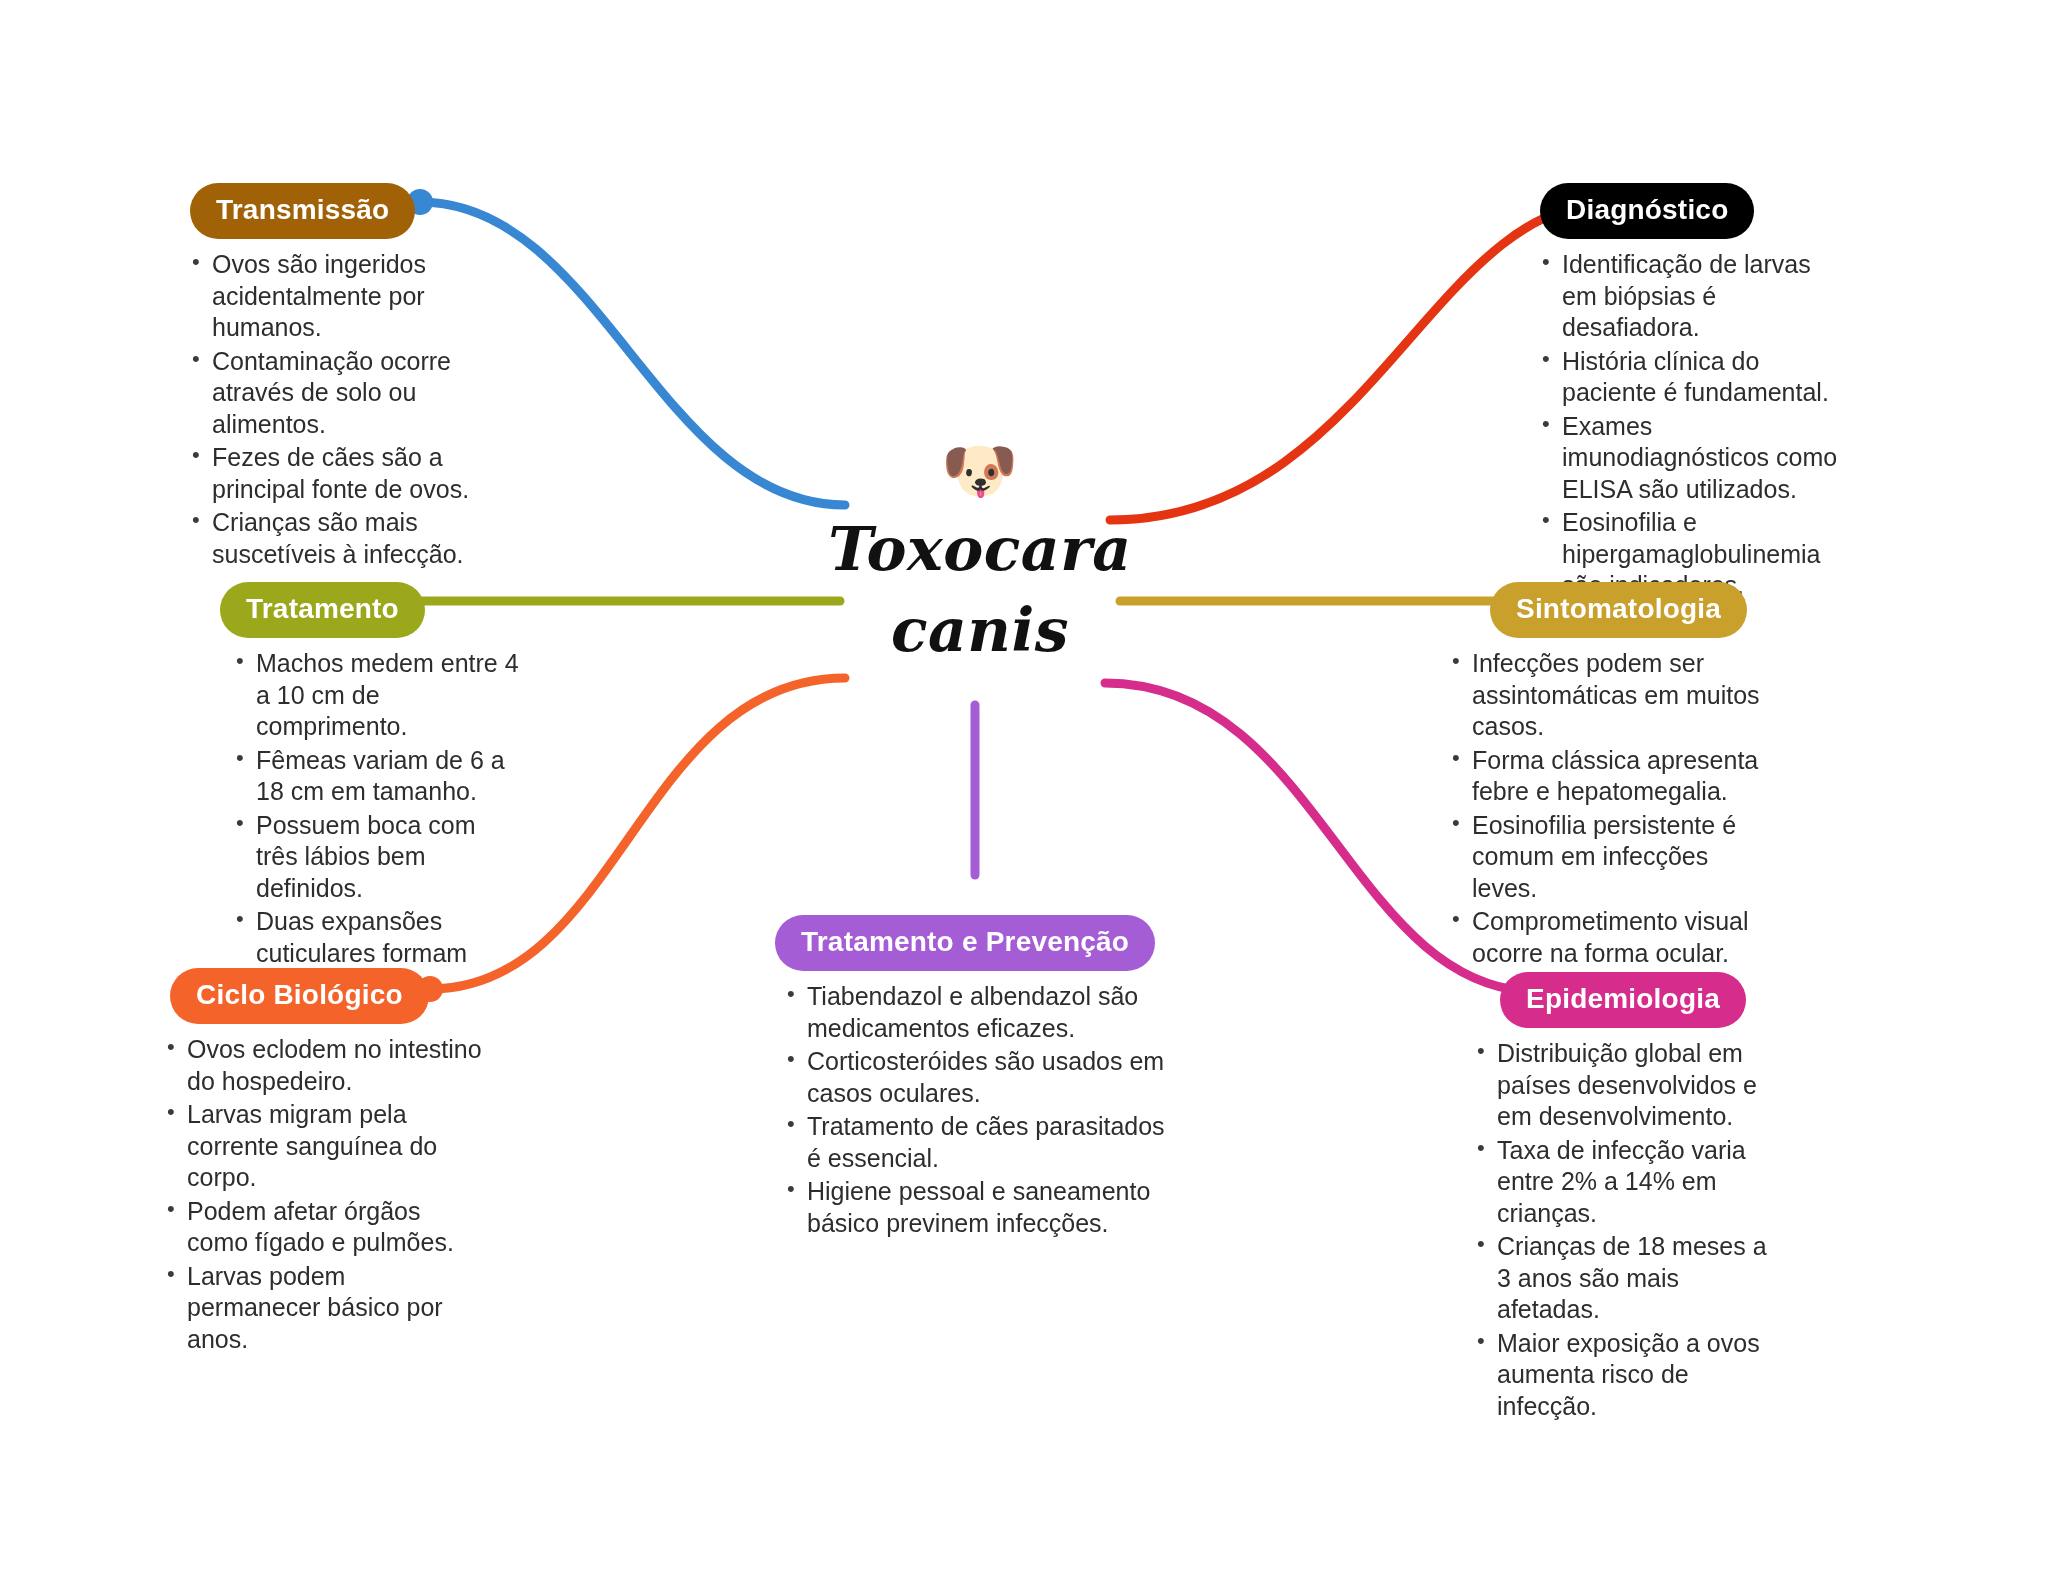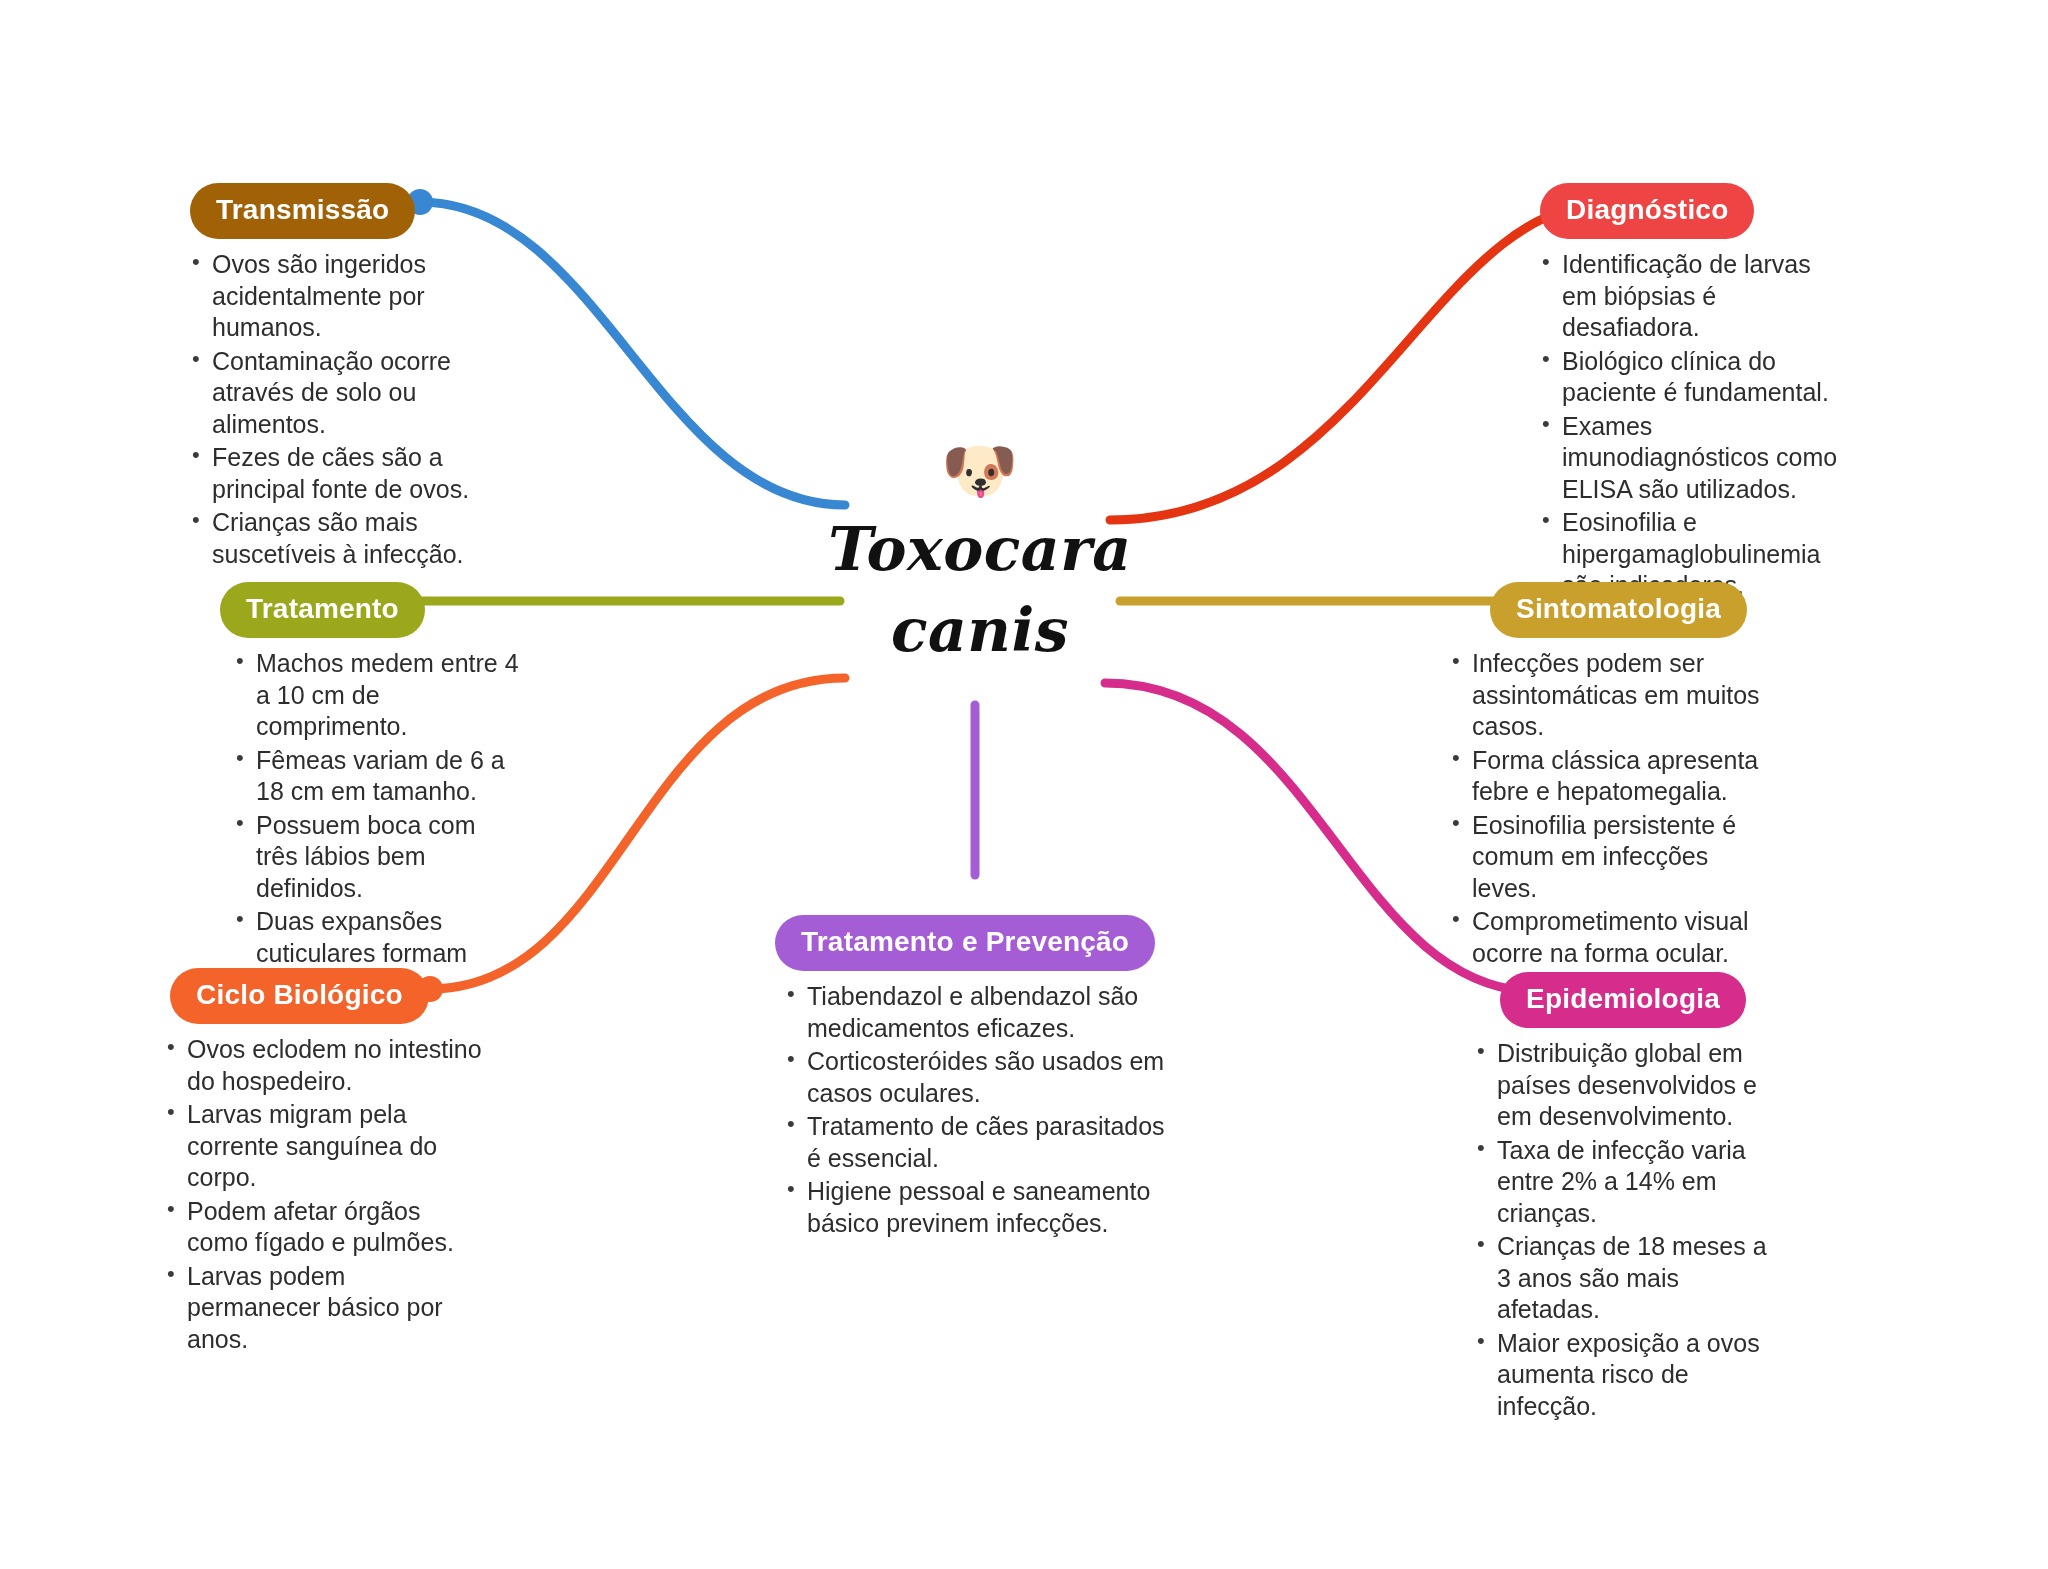--- a/index.html
+++ b/index.html
@@ -162,25 +162,25 @@
     <ul class="bullets">
       <li>Ovos são ingeridos acidentalmente por humanos.</li>
       <li>Contaminação ocorre através de solo ou alimentos.</li>
       <li>Fezes de cães são a principal fonte de ovos.</li>
       <li>Crianças são mais suscetíveis à infecção.</li>
     </ul>
   </div>
 
   <div class="branch" id="branch-diagnostico">
     <div class="pill-row">
-      <span class="pill" style="background:#ef4444">Diagnóstico</span>
+      <span class="pill" style="background:#000000">Diagnóstico</span>
     </div>
     <ul class="bullets">
       <li>Identificação de larvas em biópsias é desafiadora.</li>
-      <li>Biológico clínica do paciente é fundamental.</li>
+      <li>História clínica do paciente é fundamental.</li>
       <li>Exames imunodiagnósticos como ELISA são utilizados.</li>
       <li>Eosinofilia e hipergamaglobulinemia são indicadores.</li>
     </ul>
   </div>
 
   <div class="branch" id="branch-morfologia">
     <div class="pill-row">
       <span class="pill" style="background:#9CA81B">Tratamento</span>
     </div>
     <ul class="bullets">

